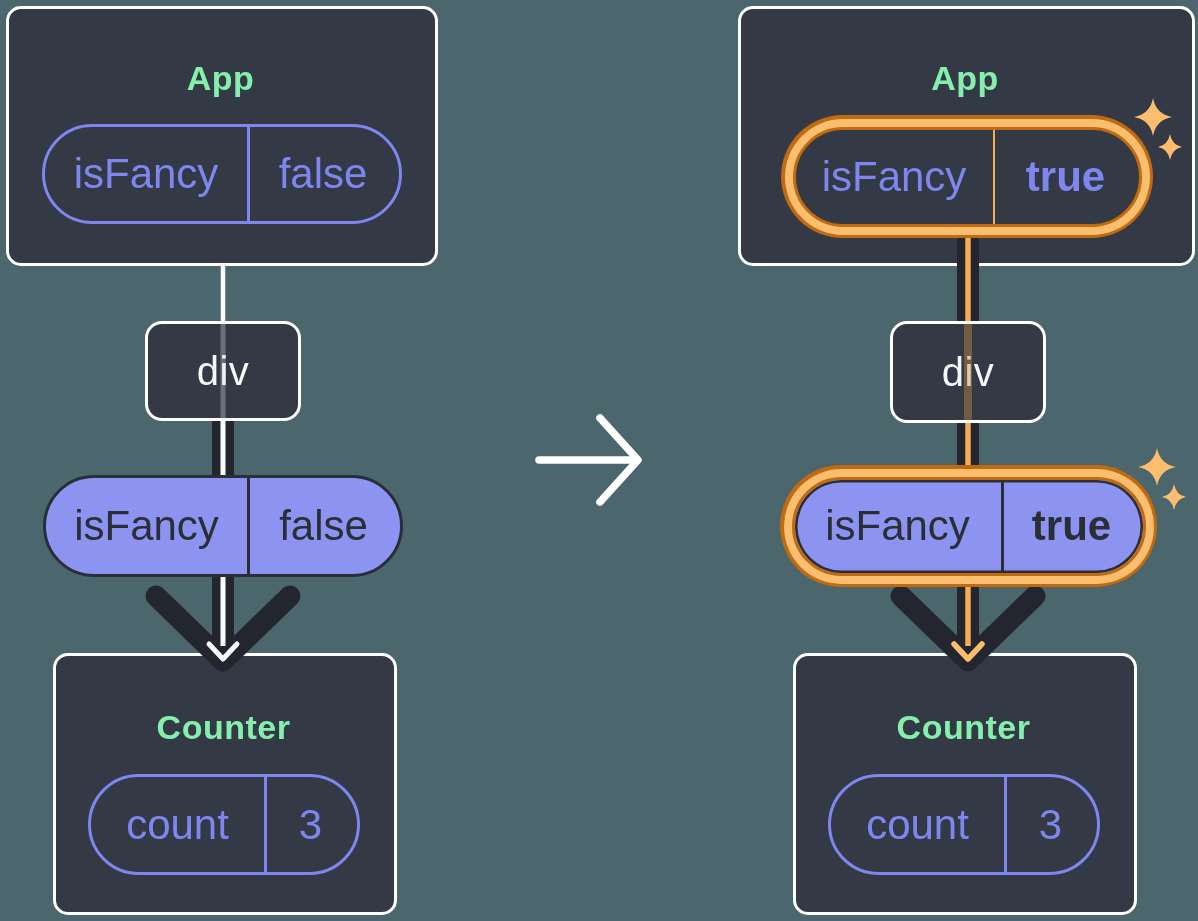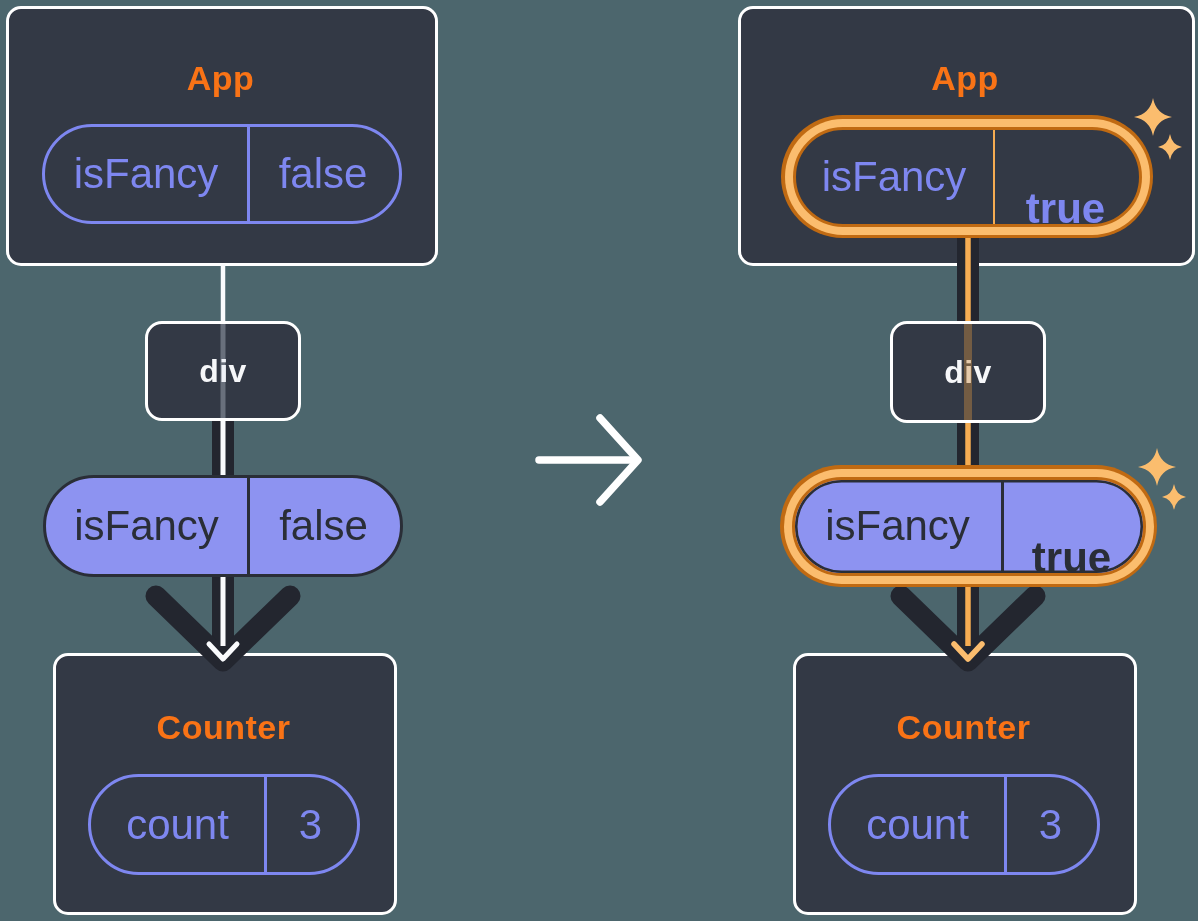--- a/index.html
+++ b/index.html
@@ -17,35 +17,35 @@
     position: absolute;
     background: #333945;
     border: 3px solid #FFFFFF;
     border-radius: 15px;
     z-index: 1;
   }
   .card-title {
     position: absolute;
     left: 0; right: 3px;
     text-align: center;
-    color: #f97316;
+    color: #86efac;
     font-size: 34px;
     font-weight: 600;
     letter-spacing: 0.5px;
   }
 
   .node-box {
     position: absolute;
     background: #333945;
     border: 3px solid #FFFFFF;
     border-radius: 17px;
     z-index: 3;
     display: flex; align-items: center; justify-content: center;
   }
-  .node-label { color: #F6F7F9; font-size: 32px; font-weight: 700; letter-spacing: 0.5px; }
+  .node-label { color: #F6F7F9; font-size: 40px; font-weight: 400; letter-spacing: 0.5px; }
   .ghost-line { position: absolute; top: 0; bottom: 0; left: 50%; transform: translateX(-50%); }
   .ghost-white { width: 5px;  background: rgba(222,229,242,0.32); }
   .ghost-orange { width: 8px; background: rgba(205,140,64,0.42); }
 
   
   .pill {
     position: absolute;
     border-radius: 999px;
     z-index: 3;
     display: flex;
@@ -53,21 +53,21 @@
   }
   .pill-outline { border: 3px solid #7E87F0; background: transparent; }
   .pill-filled  { border: 3px solid #2A2E37; background: #8D93F1; }
   .pill-cell {
     display: flex; align-items: center; justify-content: center;
     font-size: 42px;
     height: 100%;
   }
   .txt-purple { color: #7E87F0; }
   .txt-ink    { color: #2A2E37; }
-  .bold { font-weight: 700; margin-top: 32px; }
+  .bold { font-weight: 700; }
   .divider { position: absolute; top: 0; bottom: 0; }
   .div-purple { width: 2.5px; background: #7E87F0; }
   .div-ink    { width: 3px;   background: #2A2E37; }
   .div-orange { width: 2.5px; background: #F5AC52; }
 
   
   .ring {
     position: absolute;
     border-radius: 999px;
     background: #C06A12;

